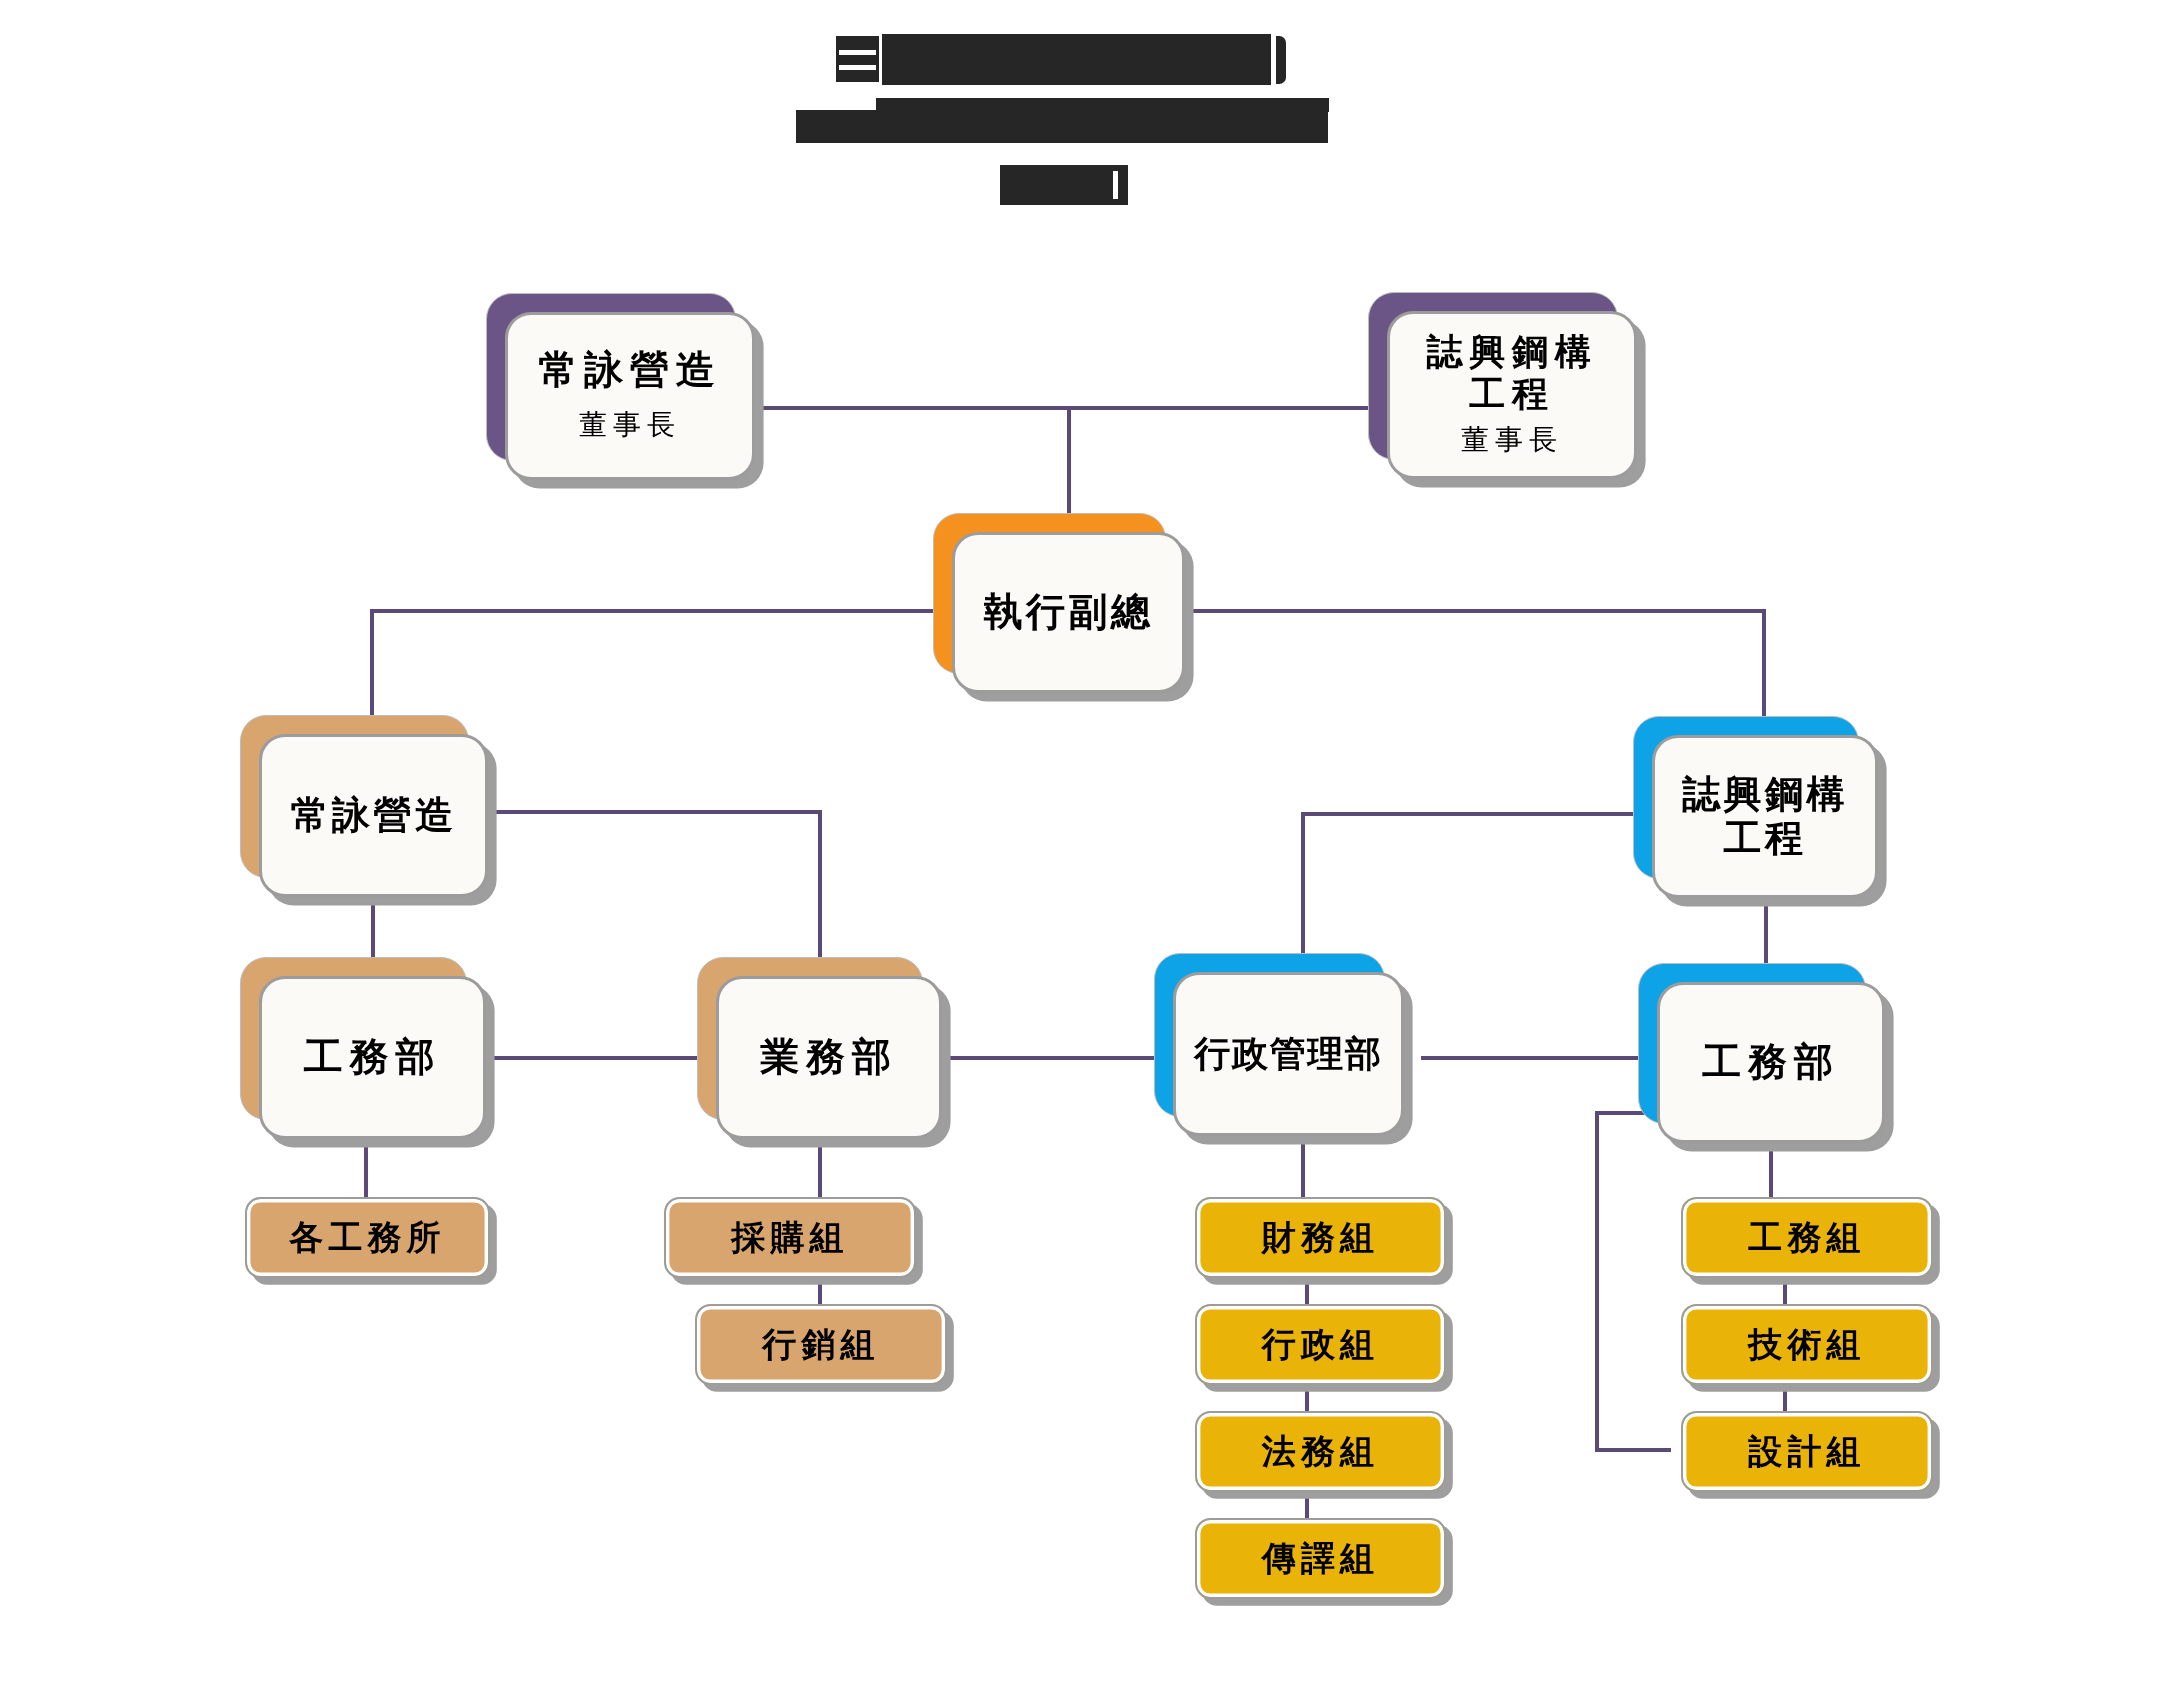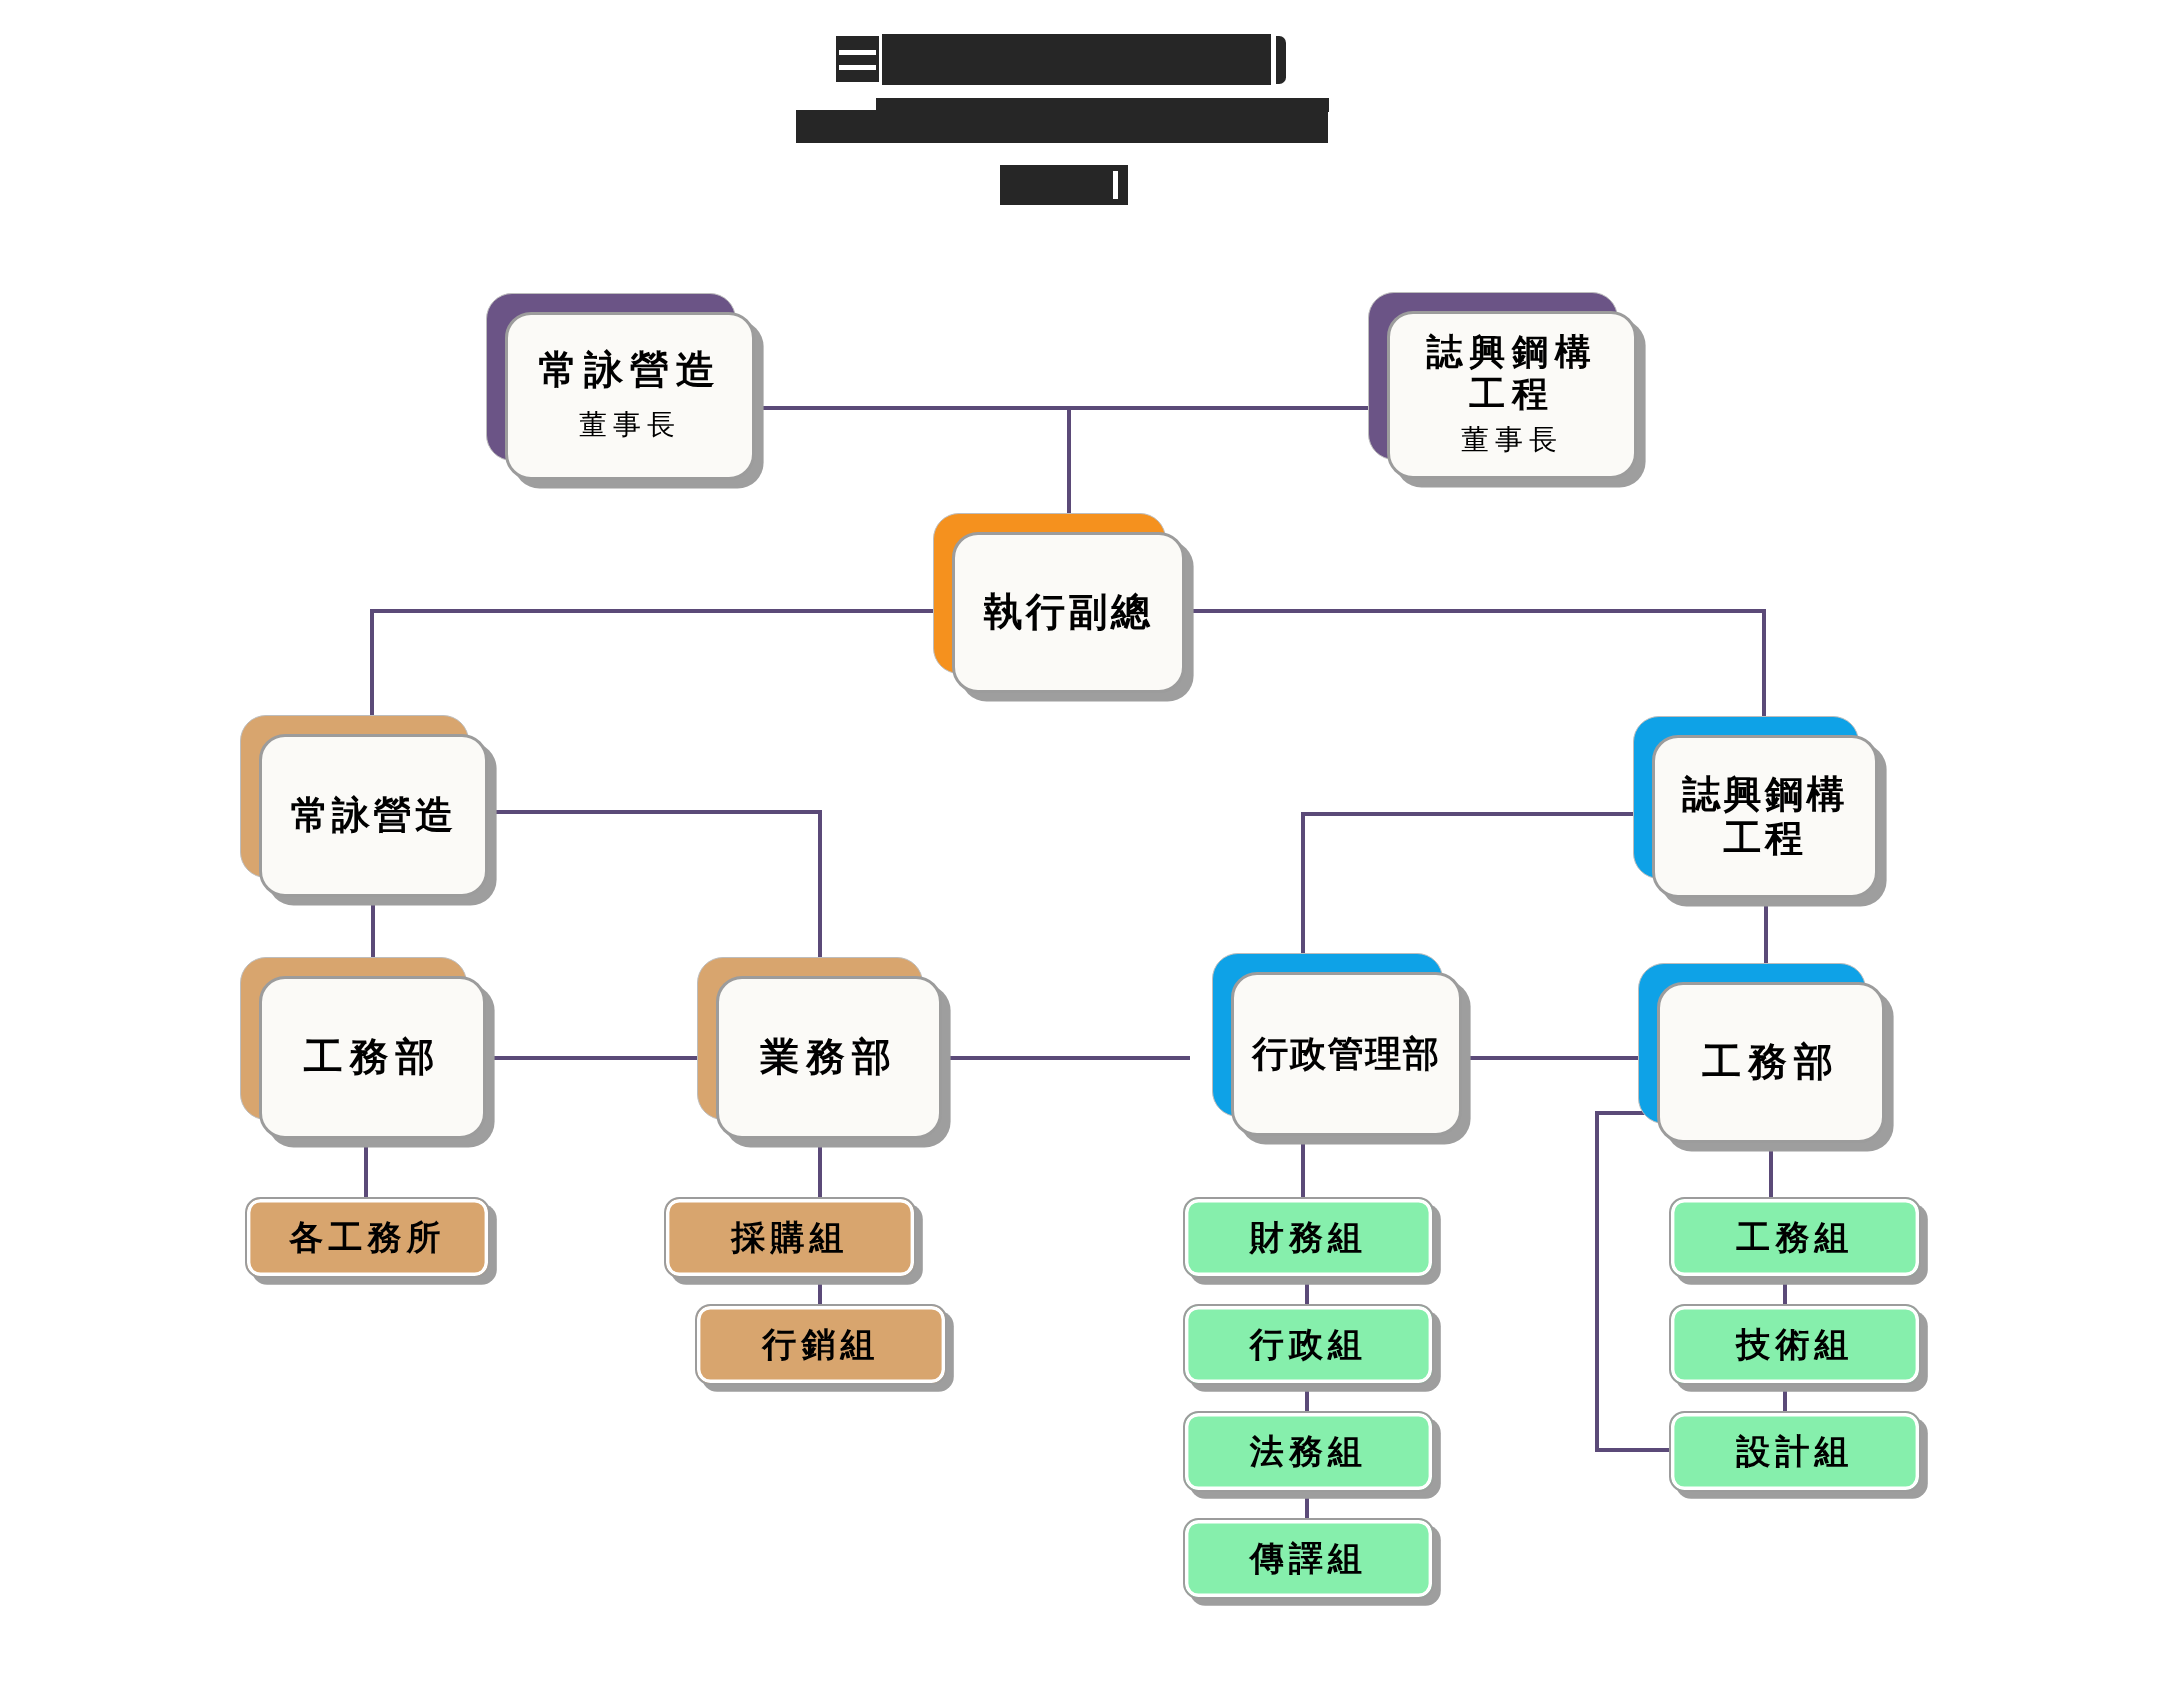--- a/index.html
+++ b/index.html
@@ -34,21 +34,21 @@
   .t1.tight{font-size:36px;letter-spacing:1.7px;}
   .t2{font-size:28px;font-weight:normal;letter-spacing:6px;margin-top:13.7px;white-space:nowrap;}
   
   .bar{
     position:absolute;z-index:2;
     border:2.6px solid #9C9C9C;border-radius:15.4px;
     box-shadow:6.8px 6.8px 0 #9E9E9E, inset 0 0 0 3.4px #FFFFFF;
     display:flex;align-items:center;justify-content:center;
   }
   .bar.tan{background:#D8A56E;}
-  .bar.blue{background:#86efac;}
+  .bar.blue{background:#eab308;margin-left:12px;}
   .bar span{font-size:34px;font-weight:bold;letter-spacing:5.1px;white-space:nowrap;}
 </style>
 </head>
 <body>
 
 <div id="canvas">
 
   <div class="redact" style="left:836px;top:36px;width:43px;height:46px">
     <i class="slit" style="top:13.7px"></i>
       <i class="slit" style="top:29px"></i>
@@ -136,21 +136,21 @@
     </div>
   </div>
 
   <div class="card tan" style="left:716px;top:976px;width:226px;height:163px">
     <div class="back"></div>
     <div class="front">
       <span class="t1">業務部</span>
     </div>
   </div>
 
-  <div class="card blue" style="left:1231px;top:972px;width:231px;height:164px">
+  <div class="card blue" style="left:1173px;top:972px;width:231px;height:164px">
     <div class="back"></div>
     <div class="front">
       <span class="t1 tight">行政管理部</span>
     </div>
   </div>
 
   <div class="card blue" style="left:1657px;top:982px;width:228px;height:161px">
     <div class="back"></div>
     <div class="front">
       <span class="t1">工務部</span>

